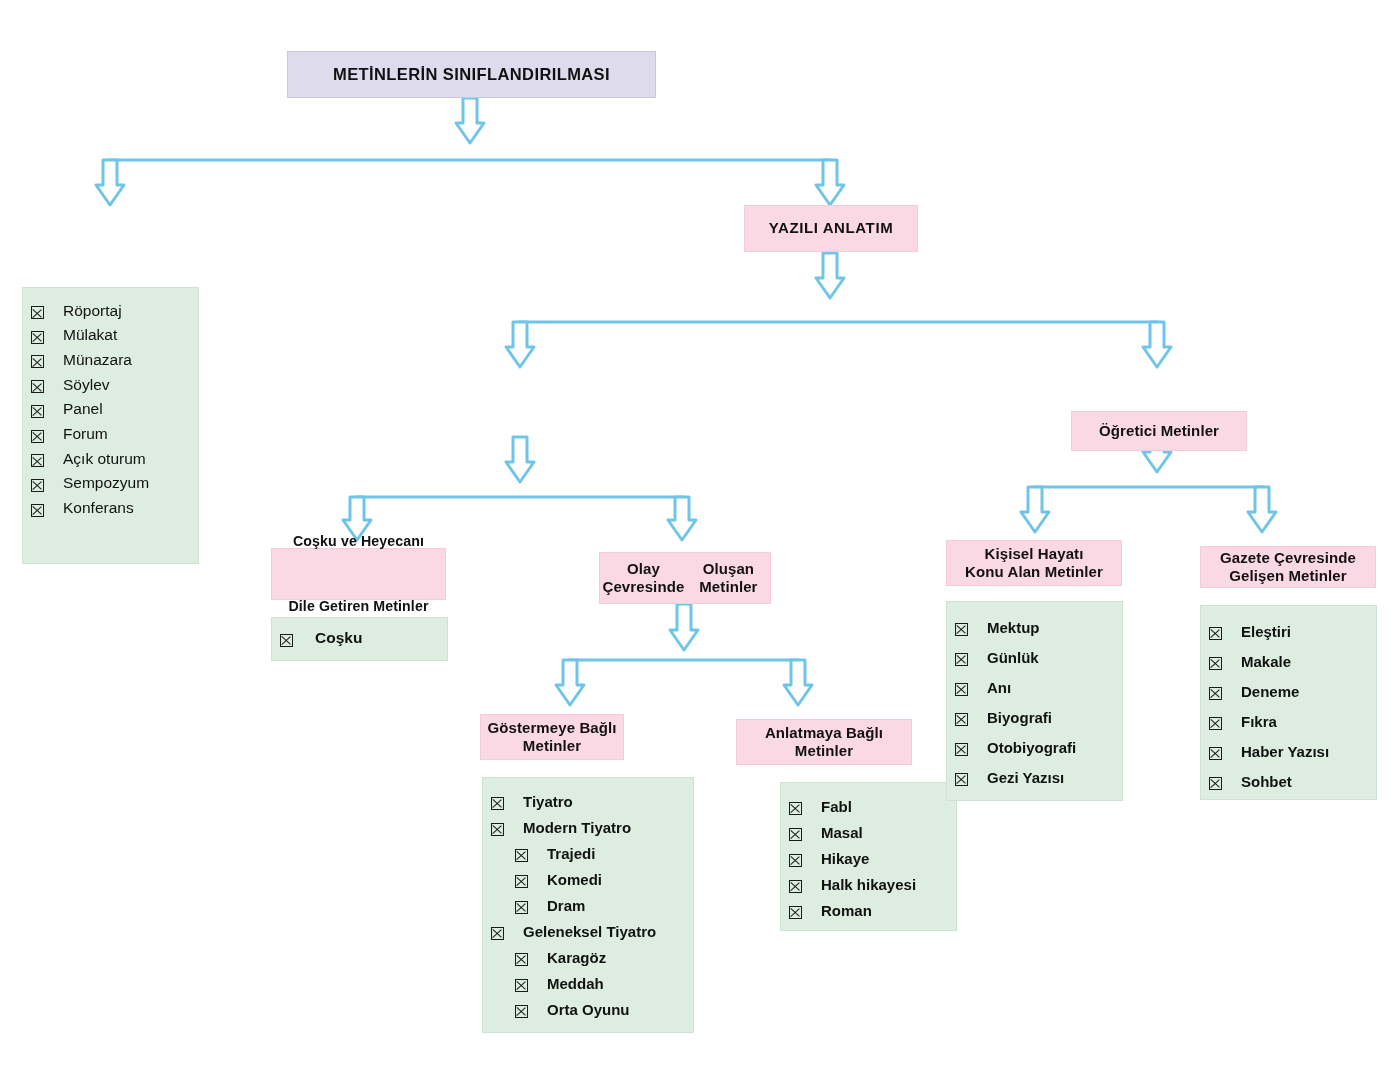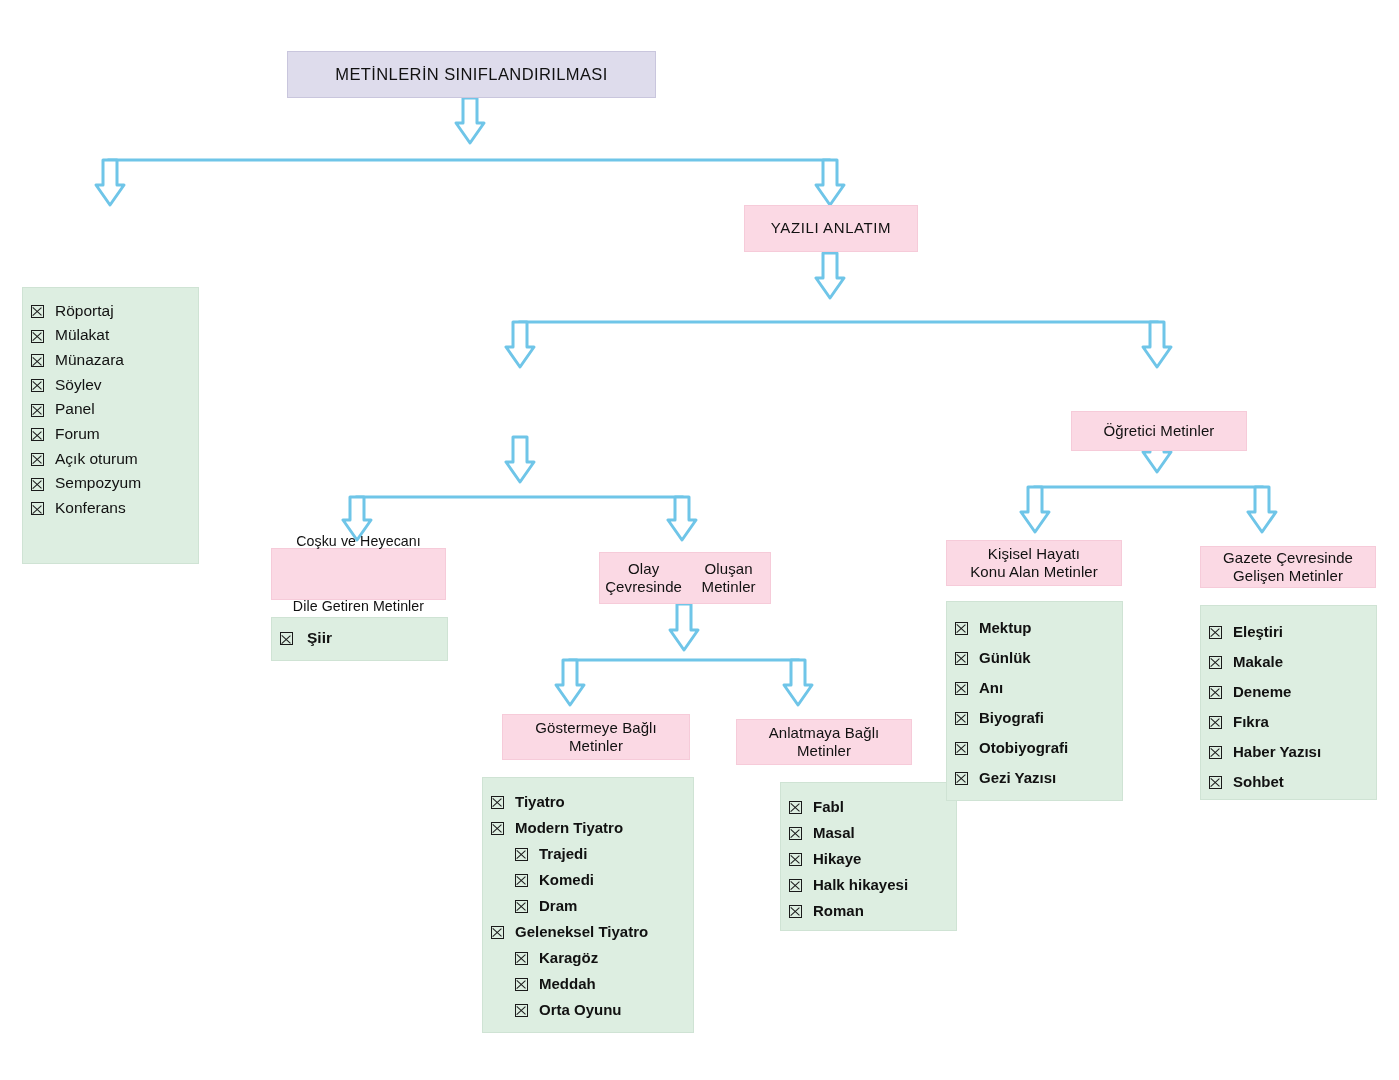--- a/index.html
+++ b/index.html
@@ -30,21 +30,21 @@
     pointer-events: none;
   }
   
   .node {
     position: absolute;
     box-sizing: border-box;
     display: flex;
     align-items: center;
     justify-content: center;
     text-align: center;
-    font-weight: normal;
+    font-weight: bold;
     line-height: 1.22;
     letter-spacing: 0.1px;
   }
   .node-title {
     background: #dedcec;
     border: 1px solid #c9c6dd;
     font-size: 16.5px;
     letter-spacing: 0.4px;
   }
   .node-pink {
@@ -67,22 +67,23 @@
     border: 1px solid #cfe3d4;
     padding: 10px 8px 10px 8px;
   }
   .listbox ul {
     list-style: none;
     margin: 0;
     padding: 0;
   }
   .listbox li {
     display: flex;
-    align-items: center;
+    align-items: flex-end;
     white-space: nowrap;
+    gap: 8px;
   }
   .bullet {
     display: inline-block;
     width: 11px;
     height: 11px;
     border: 1.3px solid #1a1a1a;
     position: relative;
     flex: 0 0 auto;
     margin-right: 11px;
     transform: translateY(1px);
@@ -187,21 +188,21 @@
   <div class="node node-pink small" style="left:271px; top:548px; width:175px; height:52px; flex-direction:column;">
     <span>Coşku ve Heyecanı</span>
     <span>Dile Getiren Metinler</span>
   </div>
 
   <div class="node node-pink" style="left:599px; top:552px; width:172px; height:52px; flex-direction:row;">
     <span>Olay Çevresinde</span>
     <span>Oluşan Metinler</span>
   </div>
 
-  <div class="node node-pink" style="left:502px; top:714px; width:188px; height:46px; flex-direction:column;">
+  <div class="node node-pink" style="left:480px; top:714px; width:144px; height:46px; flex-direction:column;">
     <span>Göstermeye Bağlı</span>
     <span>Metinler</span>
   </div>
 
   <div class="node node-pink" style="left:736px; top:719px; width:176px; height:46px; flex-direction:column;">
     <span>Anlatmaya Bağlı</span>
     <span>Metinler</span>
   </div>
 
   <div class="node node-pink" style="left:946px; top:540px; width:176px; height:46px; flex-direction:column;">
@@ -252,21 +253,21 @@
           <span class="bullet"></span>
           <span>Konferans</span>
         </li>
       </ul>
   </div>
 
   <div class="listbox single" style="left:271px; top:617px; width:177px; height:44px;">
     <ul class="list-bold">
         <li>
           <span class="bullet"></span>
-          <span>Şiir</span>
+          <span>Coşku</span>
         </li>
       </ul>
   </div>
 
   <div class="listbox" style="left:482px; top:777px; width:212px; height:256px;">
     <ul class="list-bold tight">
         <li>
           <span class="bullet"></span>
           <span>Tiyatro</span>
         </li>

